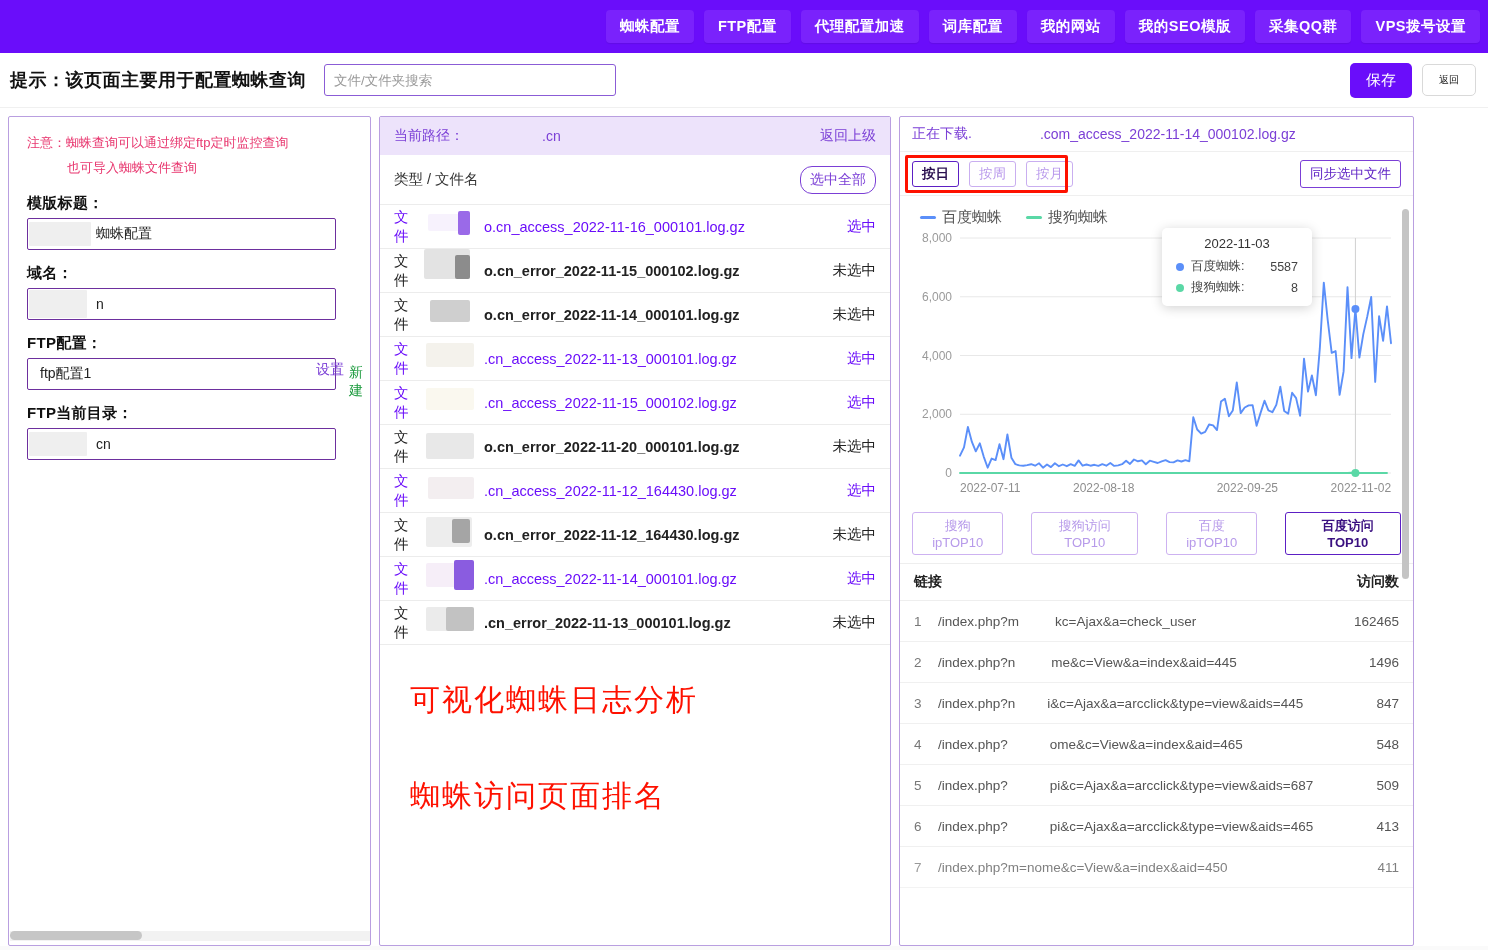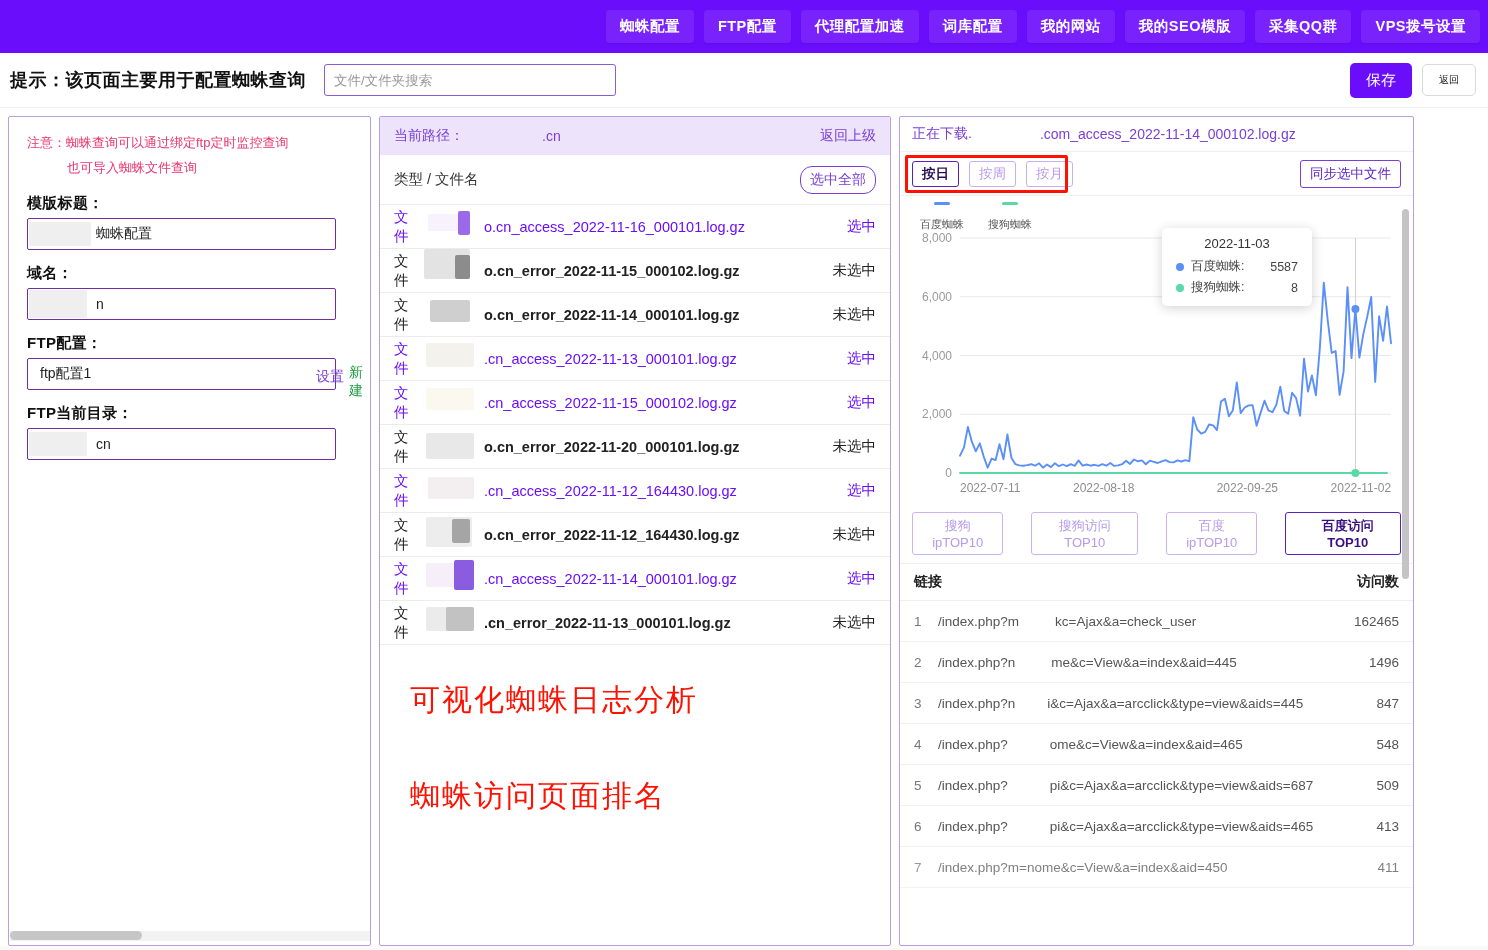--- a/index.html
+++ b/index.html
@@ -107,21 +107,21 @@
     background:#fff;
   }
   .field-input .val{ padding-left:60px; color:#222; }
   .redact{
     position:absolute; background:#efefef;
     border-radius:1px;
   }
   .ftp-row{ position:relative; }
   .ftp-row .field-input .val{ padding-left:4px; }
   .link-set{
-    position:absolute; right:8px; top:10px;
+    position:absolute; right:8px; top:3px;
     color:#7b3fd6; font-size:14px; cursor:pointer;
   }
   .link-new{
     position:absolute; left:322px; top:6px;
     color:#1a9a3c; font-size:14px; cursor:pointer;
   }
   .hscroll{
     position:absolute; left:1px; bottom:4px;
     width:360px; height:10px;
     background:#f2f2f2;
@@ -197,21 +197,21 @@
     pointer-events:none;
   }
   .seg-right{
     margin-left:auto;
     border:1px solid #7b3fd6; color:#5c1fc4; background:#fff;
     border-radius:3px; padding:4px 9px; font-size:13.5px; cursor:pointer;
     font-family:"Liberation Sans","DejaVu Sans",sans-serif;
   }
   .chart-wrap{ position:relative; padding:10px 4px 0 8px; }
   .legend{ display:flex; align-items:center; gap:10px; padding-left:12px; height:22px; }
-  .legend .item{ display:flex; align-items:center; gap:12px; font-size:11px; color:#555; margin-right:14px;flex-direction:column;}
+  .legend .item{ display:flex; align-items:center; gap:6px; font-size:15px; color:#555; margin-right:14px;}
   .legend .dash{ width:16px; height:3px; border-radius:2px; display:inline-block;}
   .tooltip{
     position:absolute; z-index:5;
     background:#fff; border-radius:5px;
     box-shadow:0 2px 12px rgba(0,0,0,.18);
     padding:8px 14px 10px 14px;
     width:150px;
   }
   .tooltip .tdate{ text-align:center; font-size:13px; color:#333; margin-bottom:7px;}
   .tooltip .trow{ display:flex; align-items:center; font-size:12.5px; color:#444; margin-top:4px;}

